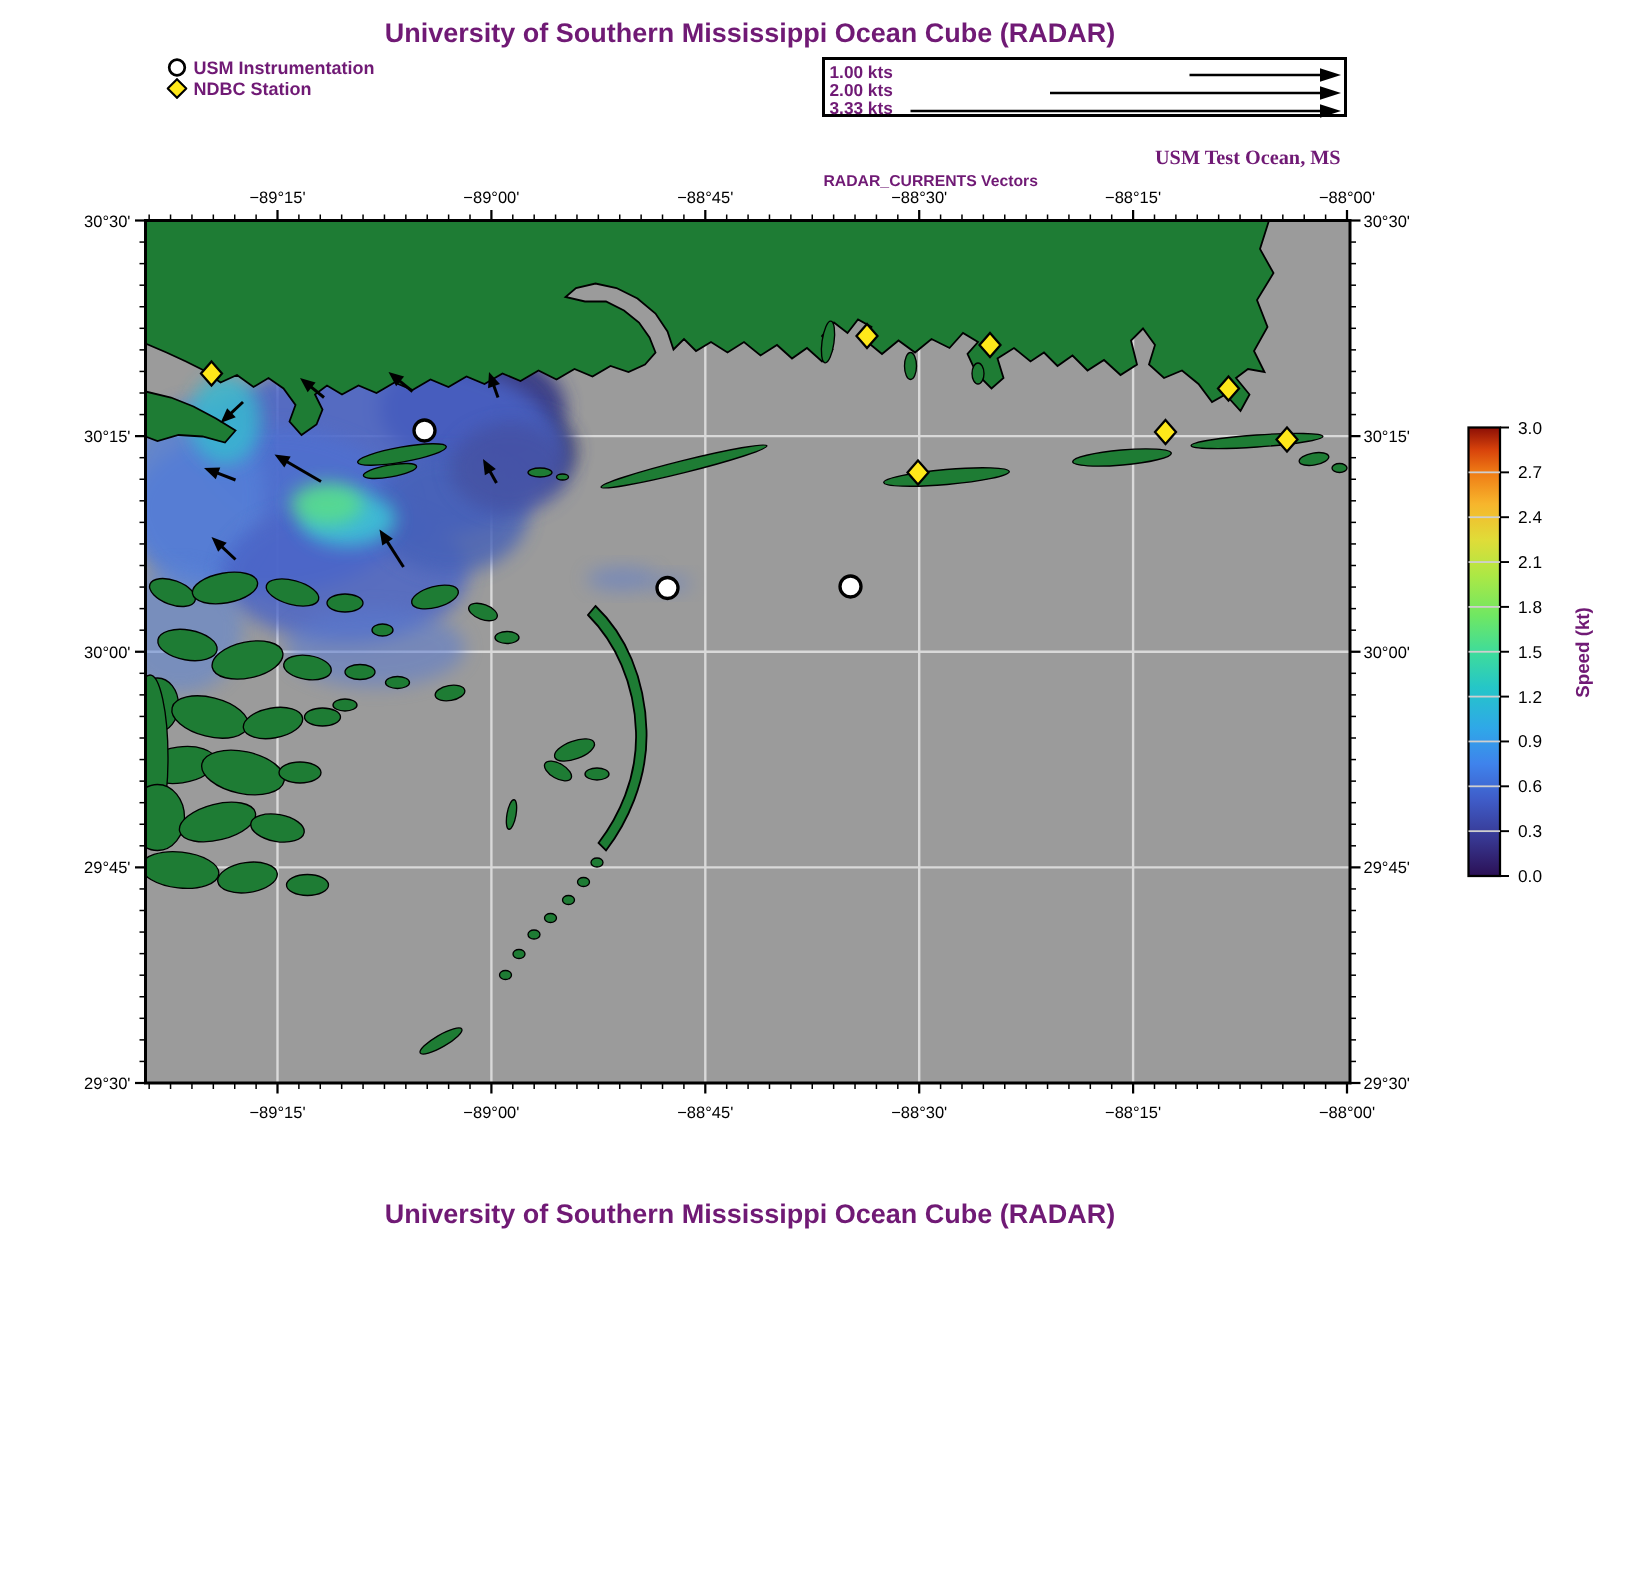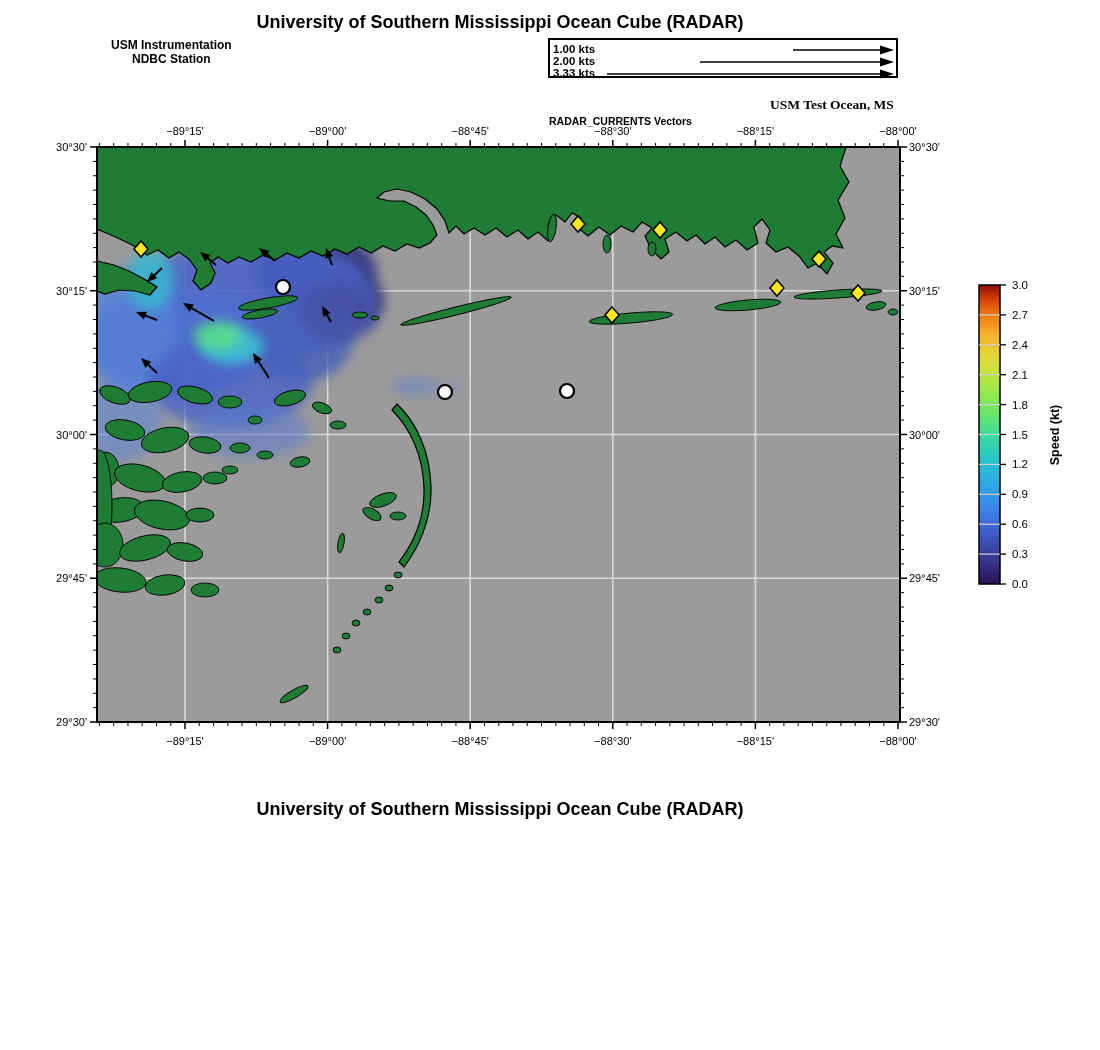--- a/index.html
+++ b/index.html
@@ -1,20 +1,20 @@
 <!DOCTYPE html>
 <html><head>
 <meta charset="utf-8">
 <style>
   html,body{margin:0;padding:0;background:#ffffff;}
   #page{position:relative;width:1100px;height:1050px;background:#ffffff;overflow:hidden;
-        font-family:"Liberation Sans",sans-serif;color:#000000;}
+        font-family:"Liberation Sans",sans-serif;color:#701a75;}
   .abs{position:absolute;}
   .title{font-size:18px;font-weight:bold;text-align:center;width:700px;}
-  .legend-row{display:flex;align-items:center;height:14px;font-size:12px;font-weight:bold;flex-direction:column;}
+  .legend-row{display:flex;align-items:center;height:14px;font-size:12px;font-weight:bold;}
   .legend-row svg{margin-right:4px;}
   #scale-box{border:2px solid #000;width:350px;height:40px;box-sizing:border-box;}
   .scale-label{font-size:11.5px;font-weight:bold;line-height:12px;}
   #scale-caption{font-size:10.5px;font-weight:bold;}
   .serif-sub{font-family:"Liberation Serif",serif;font-weight:bold;}
   #speed-label{font-size:12.5px;font-weight:bold;transform:rotate(-90deg);transform-origin:center;
                white-space:nowrap;}
 </style>
 </head>
 <body>

